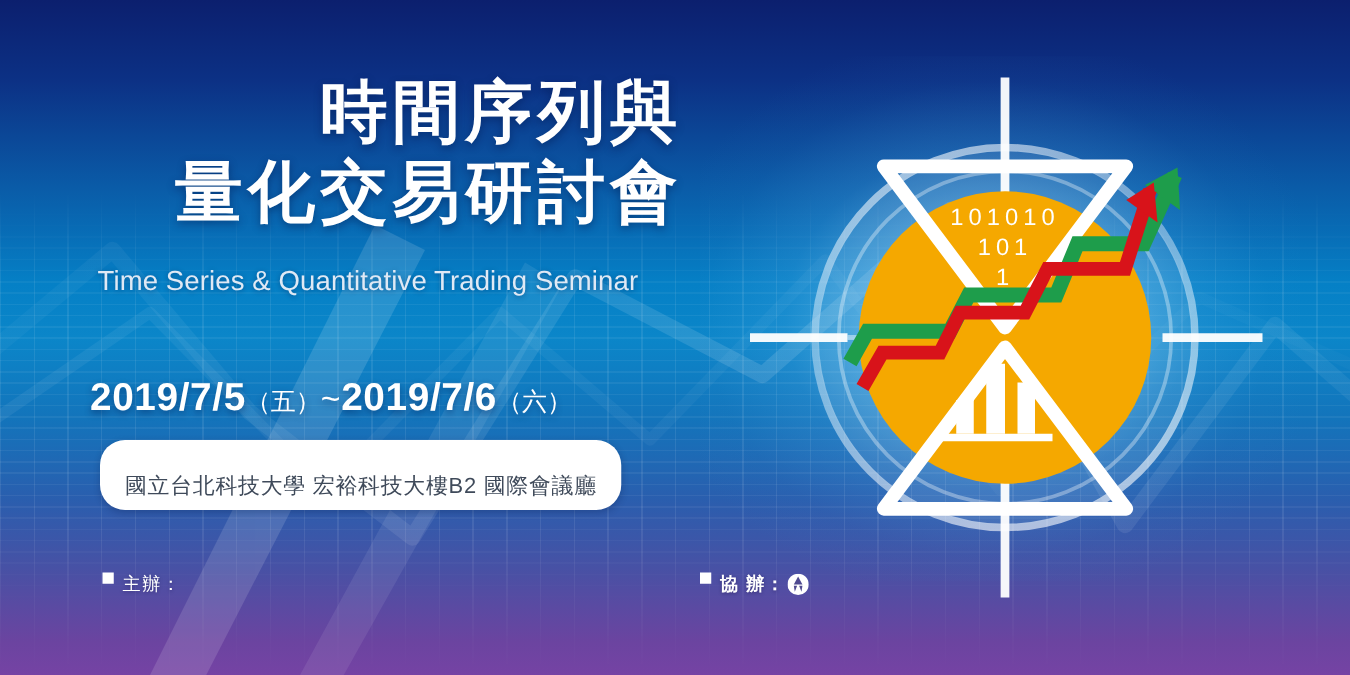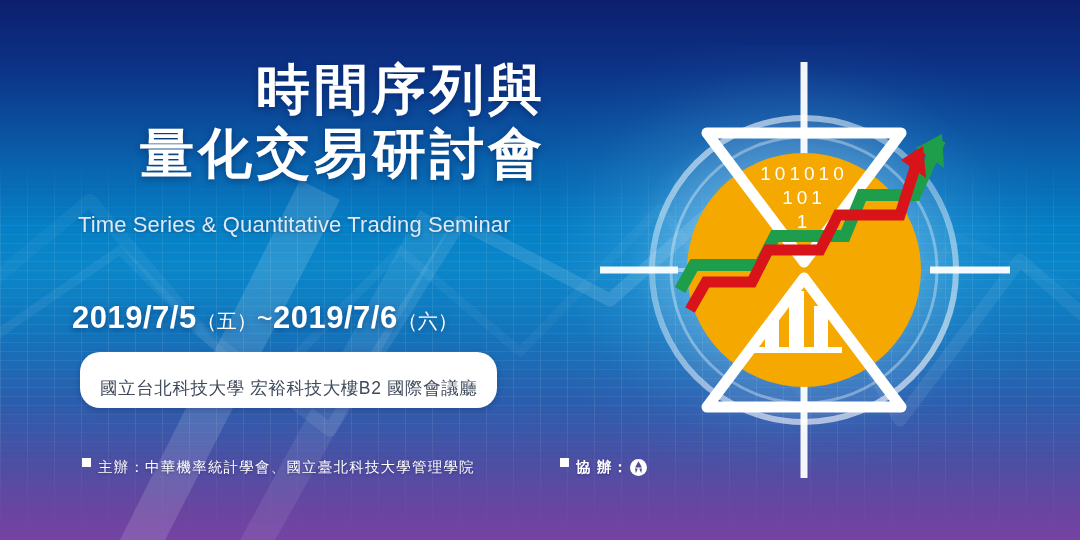--- a/index.html
+++ b/index.html
@@ -282,21 +282,20 @@
       <span>2019/7/5</span><span class="wd">（五）</span><span class="tilde">~</span><span>2019/7/6</span><span class="wd">（六）</span>
     </div>
 
     <div class="venue">國立台北科技大學 宏裕科技大樓B2 國際會議廳</div>
   </div>
 
   <div class="footer">
     <div class="foot-item foot-host">
       <span class="sq"></span>
         <span>主辦：</span>
-        <span>中華機率統計學會、國立臺北科技大學管理學院</span>
     </div>
 
     <div class="foot-item foot-cohost">
       <span class="sq"></span>
         <span>協 辦：</span>
       <span class="yuanta-logo">
         <svg viewBox="0 0 32 32" width="17" height="17">
           <circle cx="16" cy="16" r="16" fill="#ffffff"></circle>
           <path d="M16 4 L22.5 16 L9.5 16 Z" fill="#4f4a90"></path>
           <path d="M9.5 18 L14.5 18 L11 27 Z" fill="#4f4a90"></path>

